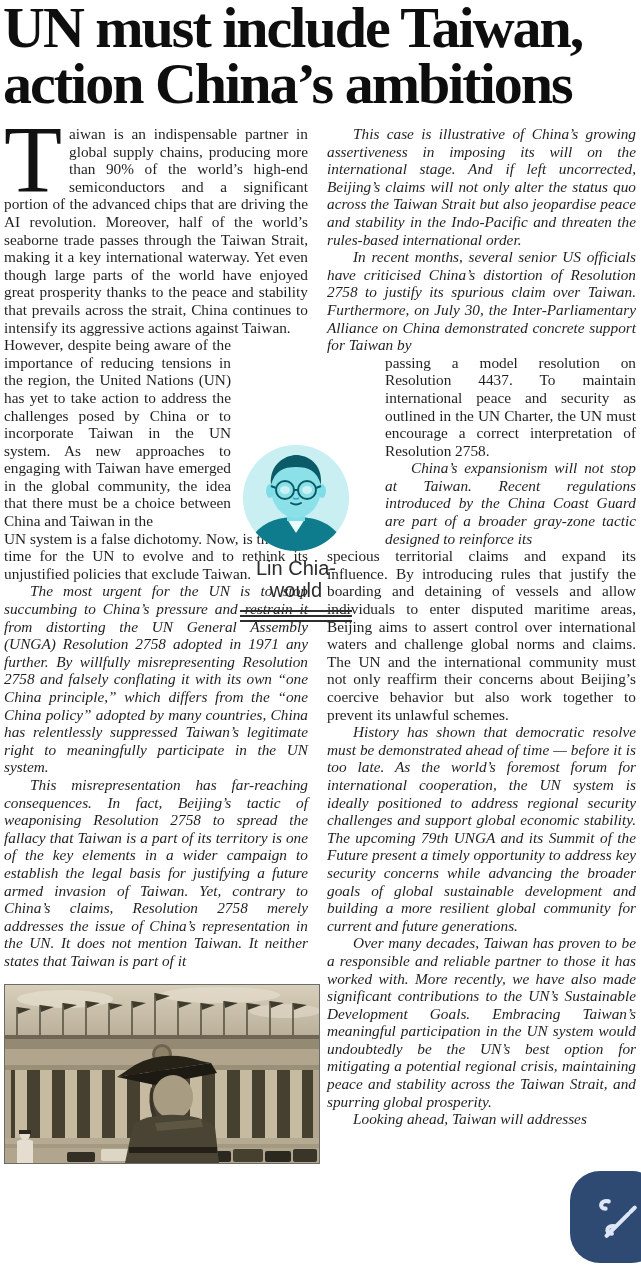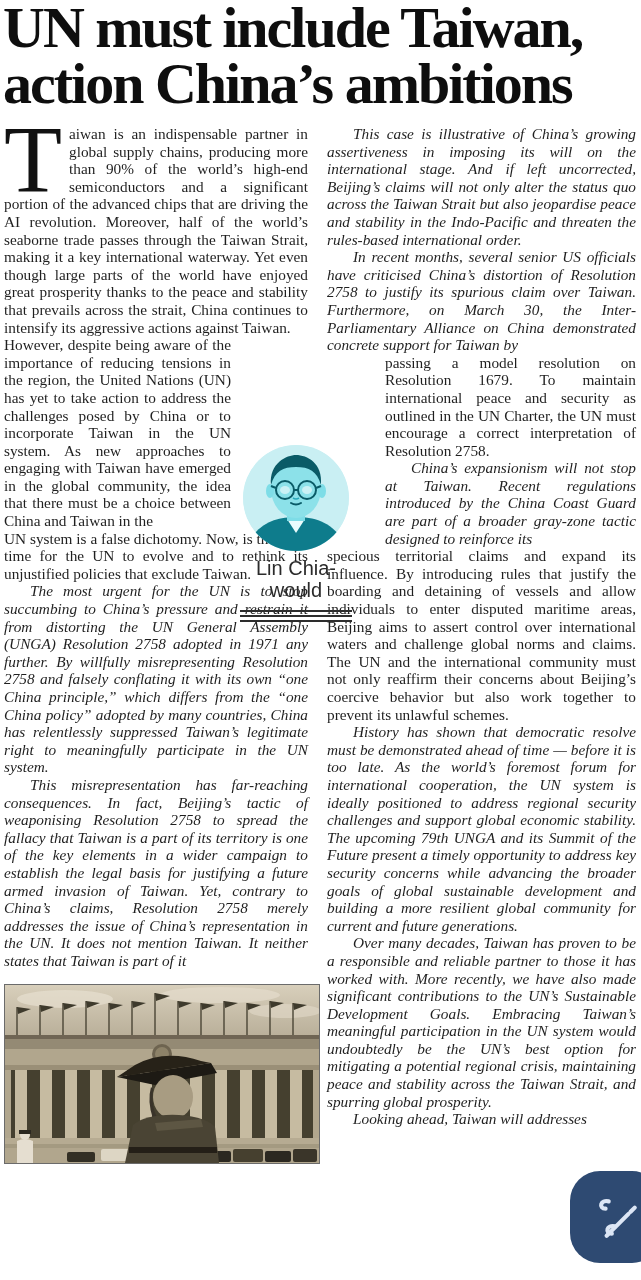--- a/index.html
+++ b/index.html
@@ -189,23 +189,23 @@
             <circle cx="20" cy="150" r="5" fill="#e5ded0"></circle>
             <rect x="14" y="145" width="12" height="4" fill="#2b2820"></rect>
             <path d="M12 156 Q20 152 28 156 L28 178 L12 178 Z" fill="#e5ded0"></path>
           </g>
         </svg>
       </figure>
     </div>
 
     <div class="col col-right">
       <p class="para indent">This case is illustrative of China’s growing assertiveness in imposing its will on the international stage. And if left uncorrected, Beijing’s claims will not only alter the status quo across the Taiwan Strait but also jeopardise peace and stability in the Indo-Pacific and threaten the rules-based international order.</p>
-      <p class="para indent">In recent months, several senior US officials have criticised China’s distortion of Resolution 2758 to justify its spurious claim over Taiwan. Furthermore, on March 30, the Inter-Parliamentary Alliance on China demonstrated concrete support for Taiwan by</p>
+      <p class="para indent">In recent months, several senior US officials have criticised China’s distortion of Resolution 2758 to justify its spurious claim over Taiwan. Furthermore, on July 30, the Inter-Parliamentary Alliance on China demonstrated concrete support for Taiwan by</p>
       <div class="wrap-right">
-        <p class="para cont">passing a model resolution on Resolution 1679. To maintain international peace and security as outlined in the UN Charter, the UN must encourage a correct interpretation of Resolution 2758.</p>
+        <p class="para cont">passing a model resolution on Resolution 4437. To maintain international peace and security as outlined in the UN Charter, the UN must encourage a correct interpretation of Resolution 2758.</p>
         <p class="para indent">China’s expansionism will not stop at Taiwan. Recent regulations introduced by the China Coast Guard are part of a broader gray-zone tactic designed to reinforce its</p>
       </div>
       <p class="para cont">specious territorial claims and expand its influence. By introducing rules that justify the boarding and detaining of vessels and allow individuals to enter disputed maritime areas, Beijing aims to assert control over international waters and challenge global norms and claims. The UN and the international community must not only reaffirm their concerns about Beijing’s coercive behavior but also work together to prevent its unlawful schemes.</p>
       <p class="para indent">History has shown that democratic resolve must be demonstrated ahead of time — before it is too late. As the world’s foremost forum for international cooperation, the UN system is ideally positioned to address regional security challenges and support global economic stability. The upcoming 79th UNGA and its Summit of the Future present a timely opportunity to address key security concerns while advancing the broader goals of global sustainable development and building a more resilient global community for current and future generations.</p>
       <p class="para indent">Over many decades, Taiwan has proven to be a responsible and reliable partner to those it has worked with. More recently, we have also made significant contributions to the UN’s Sustainable Development Goals. Embracing Taiwan’s meaningful participation in the UN system would undoubtedly be the UN’s best option for mitigating a potential regional crisis, maintaining peace and stability across the Taiwan Strait, and spurring global prosperity.</p>
       <p class="para indent">Looking ahead, Taiwan will addresses</p>
     </div>
 
   </div>
 

